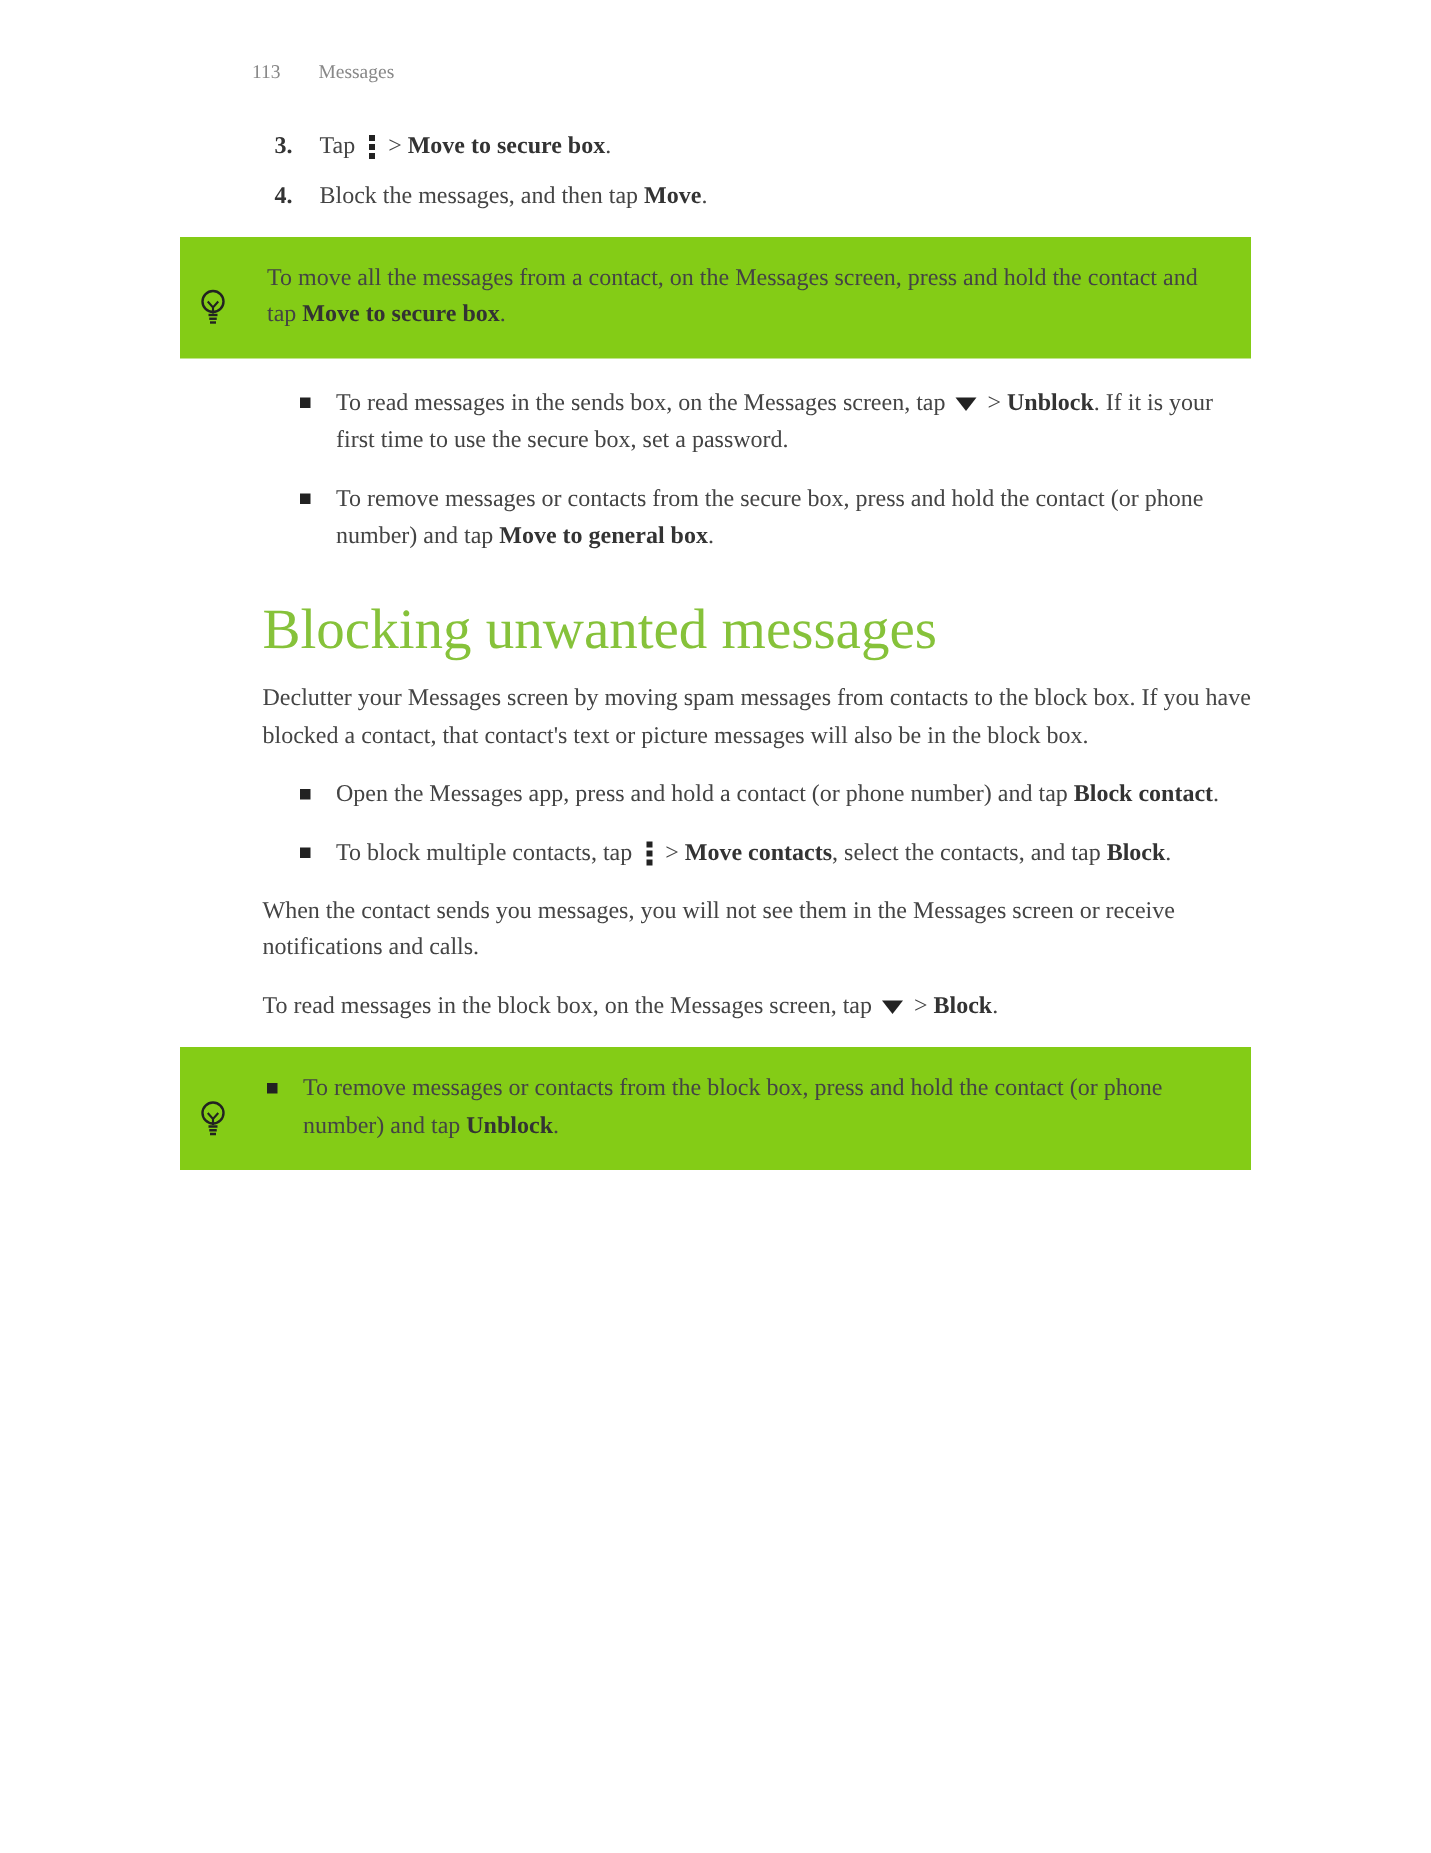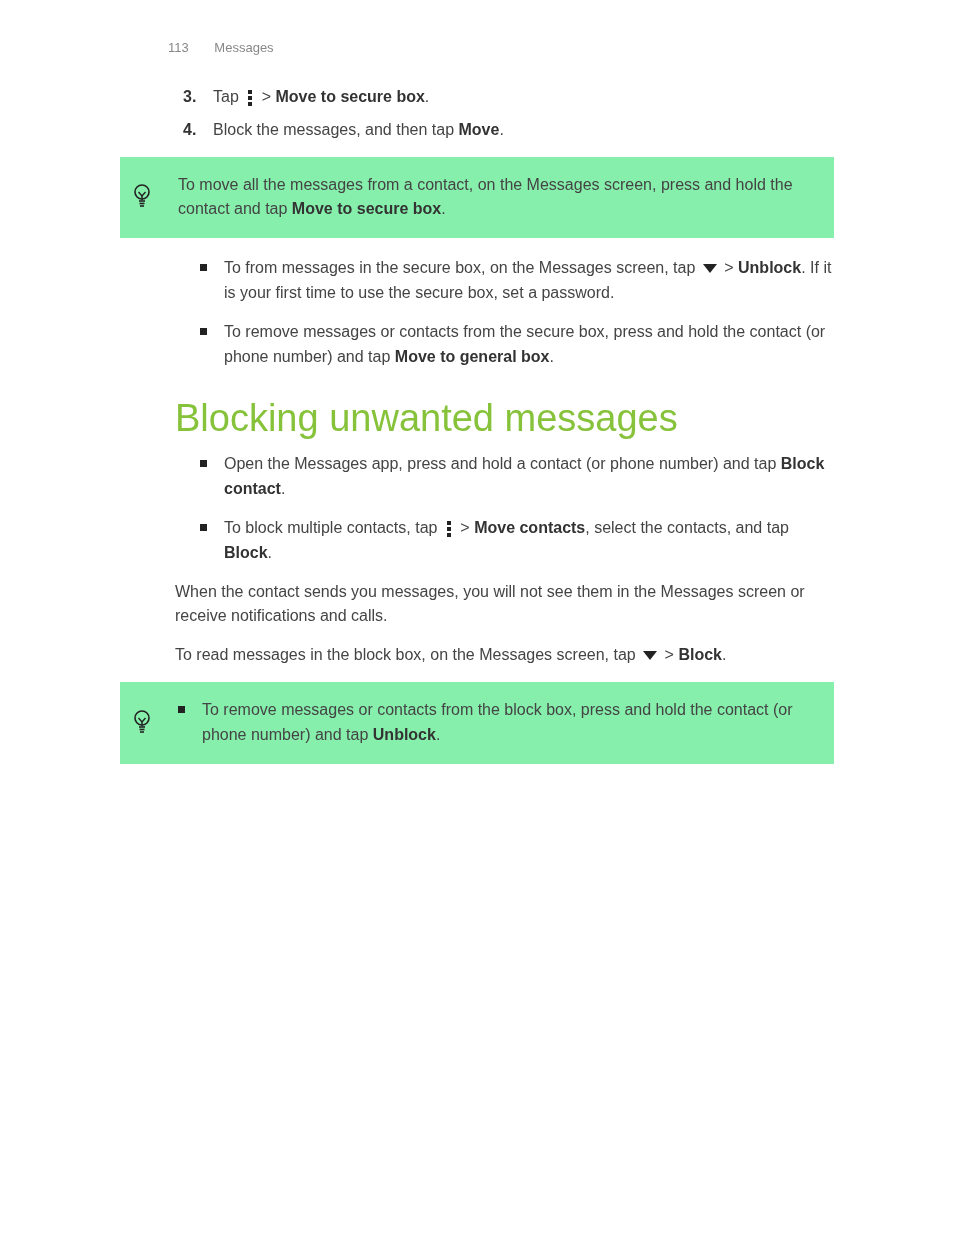--- a/index.html
+++ b/index.html
@@ -6,20 +6,21 @@
     margin: 0;
     padding: 0;
     background: #fff;
     font-family: Arial, Helvetica, sans-serif;
     color: #444;
     width: 954px;
   }
   .page {
     padding: 40px 120px 40px 120px;
     box-sizing: border-box;
+    font-family: Liberation Serif, serif;
   }
   .header {
     font-size: 13px;
     color: #888;
     margin-left: 48px;
     margin-bottom: 30px;
   }
   .header .pg {
     margin-right: 22px;
   }
@@ -40,25 +41,25 @@
     position: absolute;
     left: 8px;
     font-weight: 600;
     color: #333;
   }
   .bold {
     font-weight: 600;
     color: #333;
   }
   .tipbox {
-    background: #86efac;
+    background: #84cc16;
     padding: 16px 20px 16px 12px;
     margin: 10px 0 18px 0;
     display: flex;
-    align-items: center;
+    align-items: flex-end;
   }
   .tipbox .bulb {
     flex: 0 0 32px;
     margin-top: 2px;
   }
   .tipbox .tiptext {
     font-size: 16px;
     line-height: 1.55;
     color: #444;
     padding-left: 14px;
@@ -170,29 +171,30 @@
         <line x1="8" y1="23" x2="12" y2="23" stroke="#222" stroke-width="1.6"></line>
       </svg>
     </div>
     <div class="tiptext">
       <span>To move all the messages from a contact, on the Messages screen, press and hold the contact and tap </span><span class="bold">Move to secure box</span><span>.</span>
     </div>
   </div>
 
   <ul class="square">
     <li>
-      <span>To from messages in the secure box, on the Messages screen, tap </span><span class="icon-caret"></span><span> &gt; </span><span class="bold">Unblock</span><span>. If it is your first time to use the secure box, set a password.</span>
+      <span>To read messages in the sends box, on the Messages screen, tap </span><span class="icon-caret"></span><span> &gt; </span><span class="bold">Unblock</span><span>. If it is your first time to use the secure box, set a password.</span>
     </li>
     <li>
       <span>To remove messages or contacts from the secure box, press and hold the contact (or phone number) and tap </span><span class="bold">Move to general box</span><span>.</span>
     </li>
   </ul>
 
   <h1 class="section">Blocking unwanted messages</h1>
 
+  <p class="body">Declutter your Messages screen by moving spam messages from contacts to the block box. If you have blocked a contact, that contact's text or picture messages will also be in the block box.</p>
 
   <ul class="square">
     <li>
       <span>Open the Messages app, press and hold a contact (or phone number) and tap </span><span class="bold">Block contact</span><span>.</span>
     </li>
     <li>
       <span>To block multiple contacts, tap </span><span class="icon-overflow"><span></span></span><span> &gt; </span><span class="bold">Move contacts</span><span>, select the contacts, and tap </span><span class="bold">Block</span><span>.</span>
     </li>
   </ul>
 

